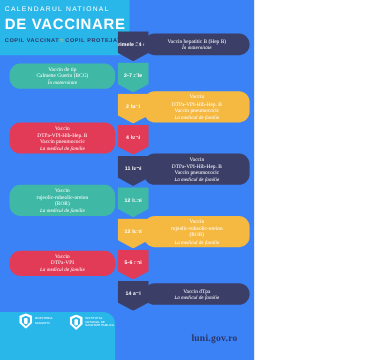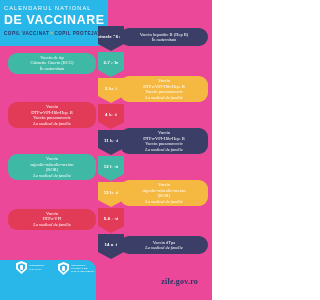--- a/index.html
+++ b/index.html
@@ -1,21 +1,21 @@
 <!DOCTYPE html>
 <html><head>
 <meta charset="utf-8">
 <style>
   html,body{margin:0;padding:0;}
   body{
     width:212px;height:300px;overflow:hidden;position:relative;
     background:#ffffff;
     font-family:"Liberation Serif",serif;
   }
-  .page{position:absolute;inset:0;background:#ec4899;}
+  .page{position:absolute;inset:0;background:#3b82f6;}
 
   
   .header{
     position:absolute;left:-10px;top:-8px;width:118px;height:54px;
     background:#29b6e8;border-radius:0 0 10px 0;
     box-sizing:border-box;padding:13px 6px 4px 14px;
   }
   .hdr-line1{
     font-family:"Liberation Sans",sans-serif;
     font-size:5.6px;letter-spacing:1.1px;color:#ffffff;font-weight:400;
@@ -223,15 +223,15 @@
     <span class="shield">
         <span class="shield-in"></span>
       </span>
     <span>
       <div class="logo-txt">INSTITUTUL</div>
       <div class="logo-txt">NATIONAL DE</div>
       <div class="logo-txt">SANATATE PUBLICA</div>
     </span>
   </div>
 
-  <div class="site">zile.gov.ro</div>
+  <div class="site">luni.gov.ro</div>
 
 </div>
 
 </body></html>

